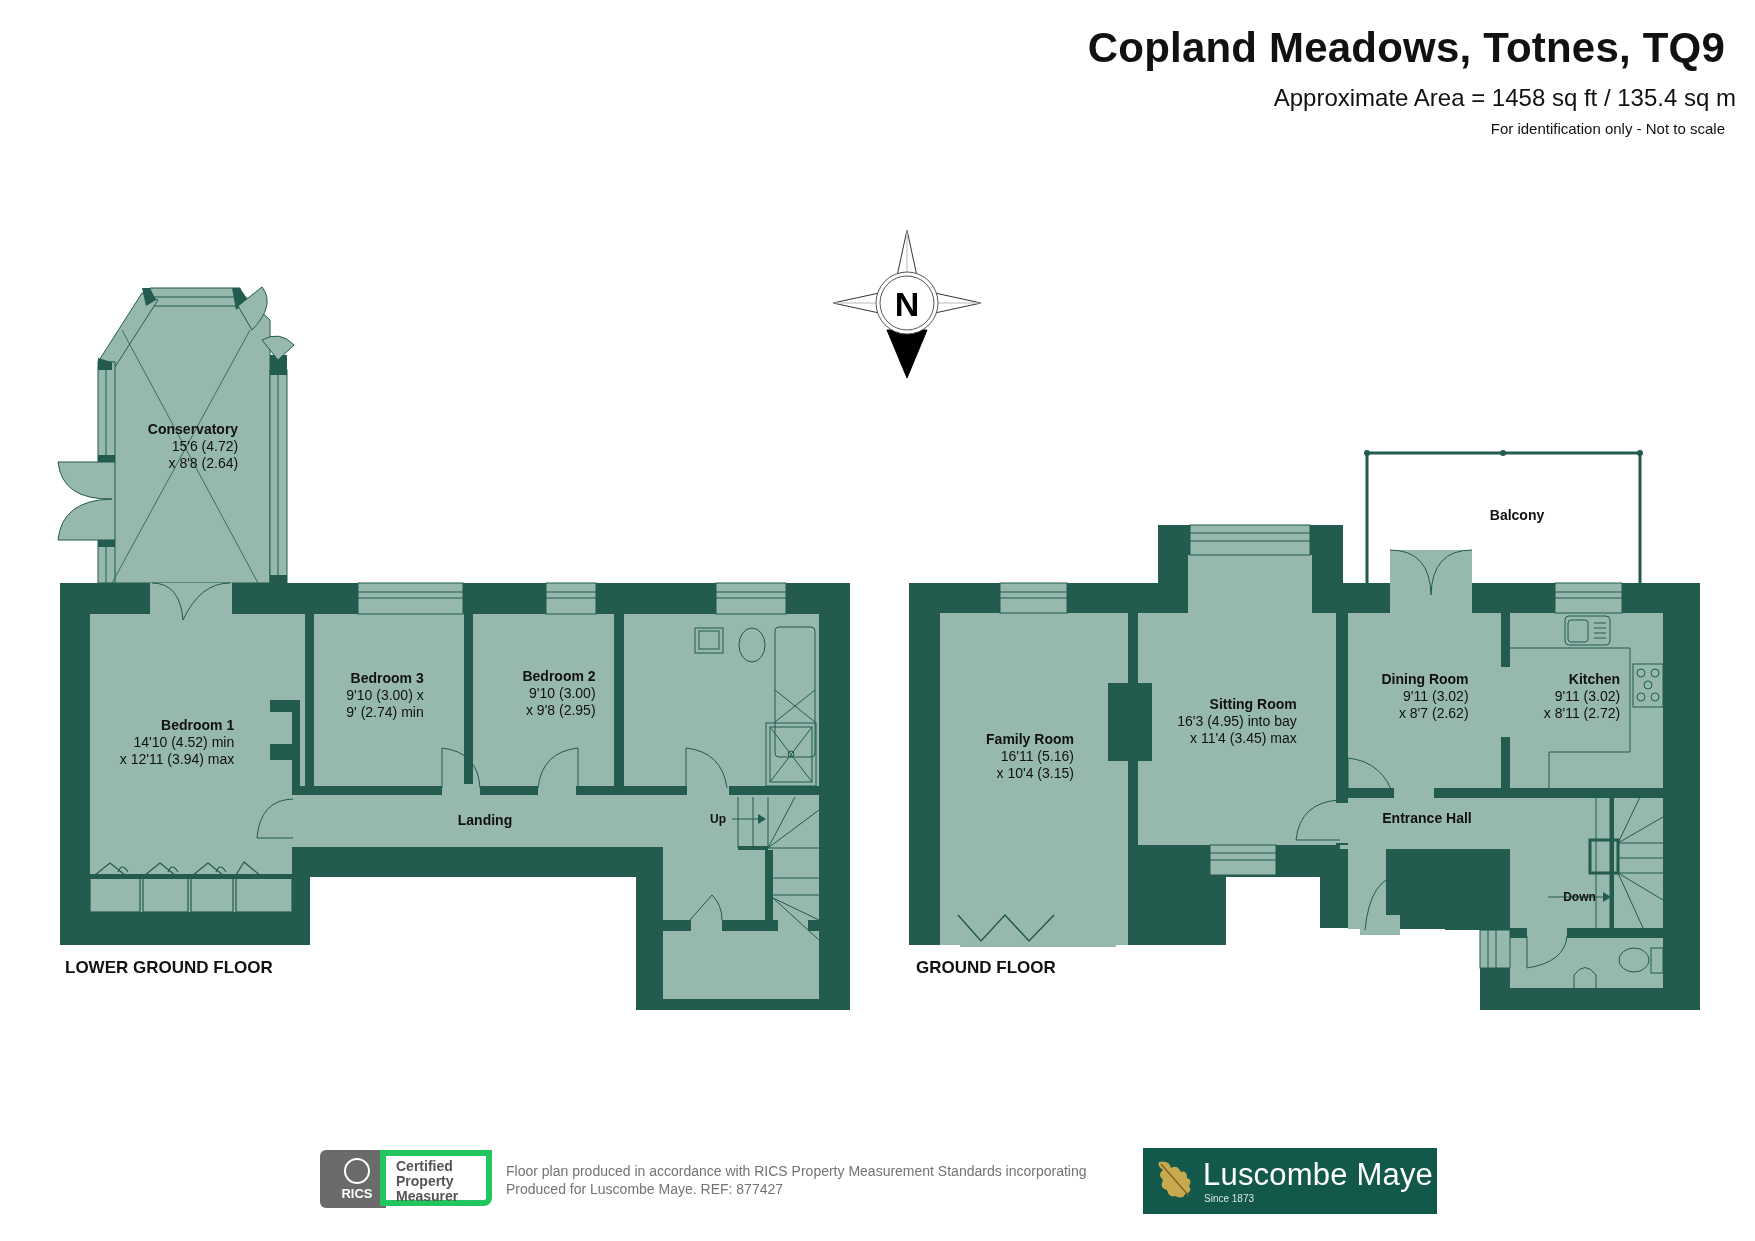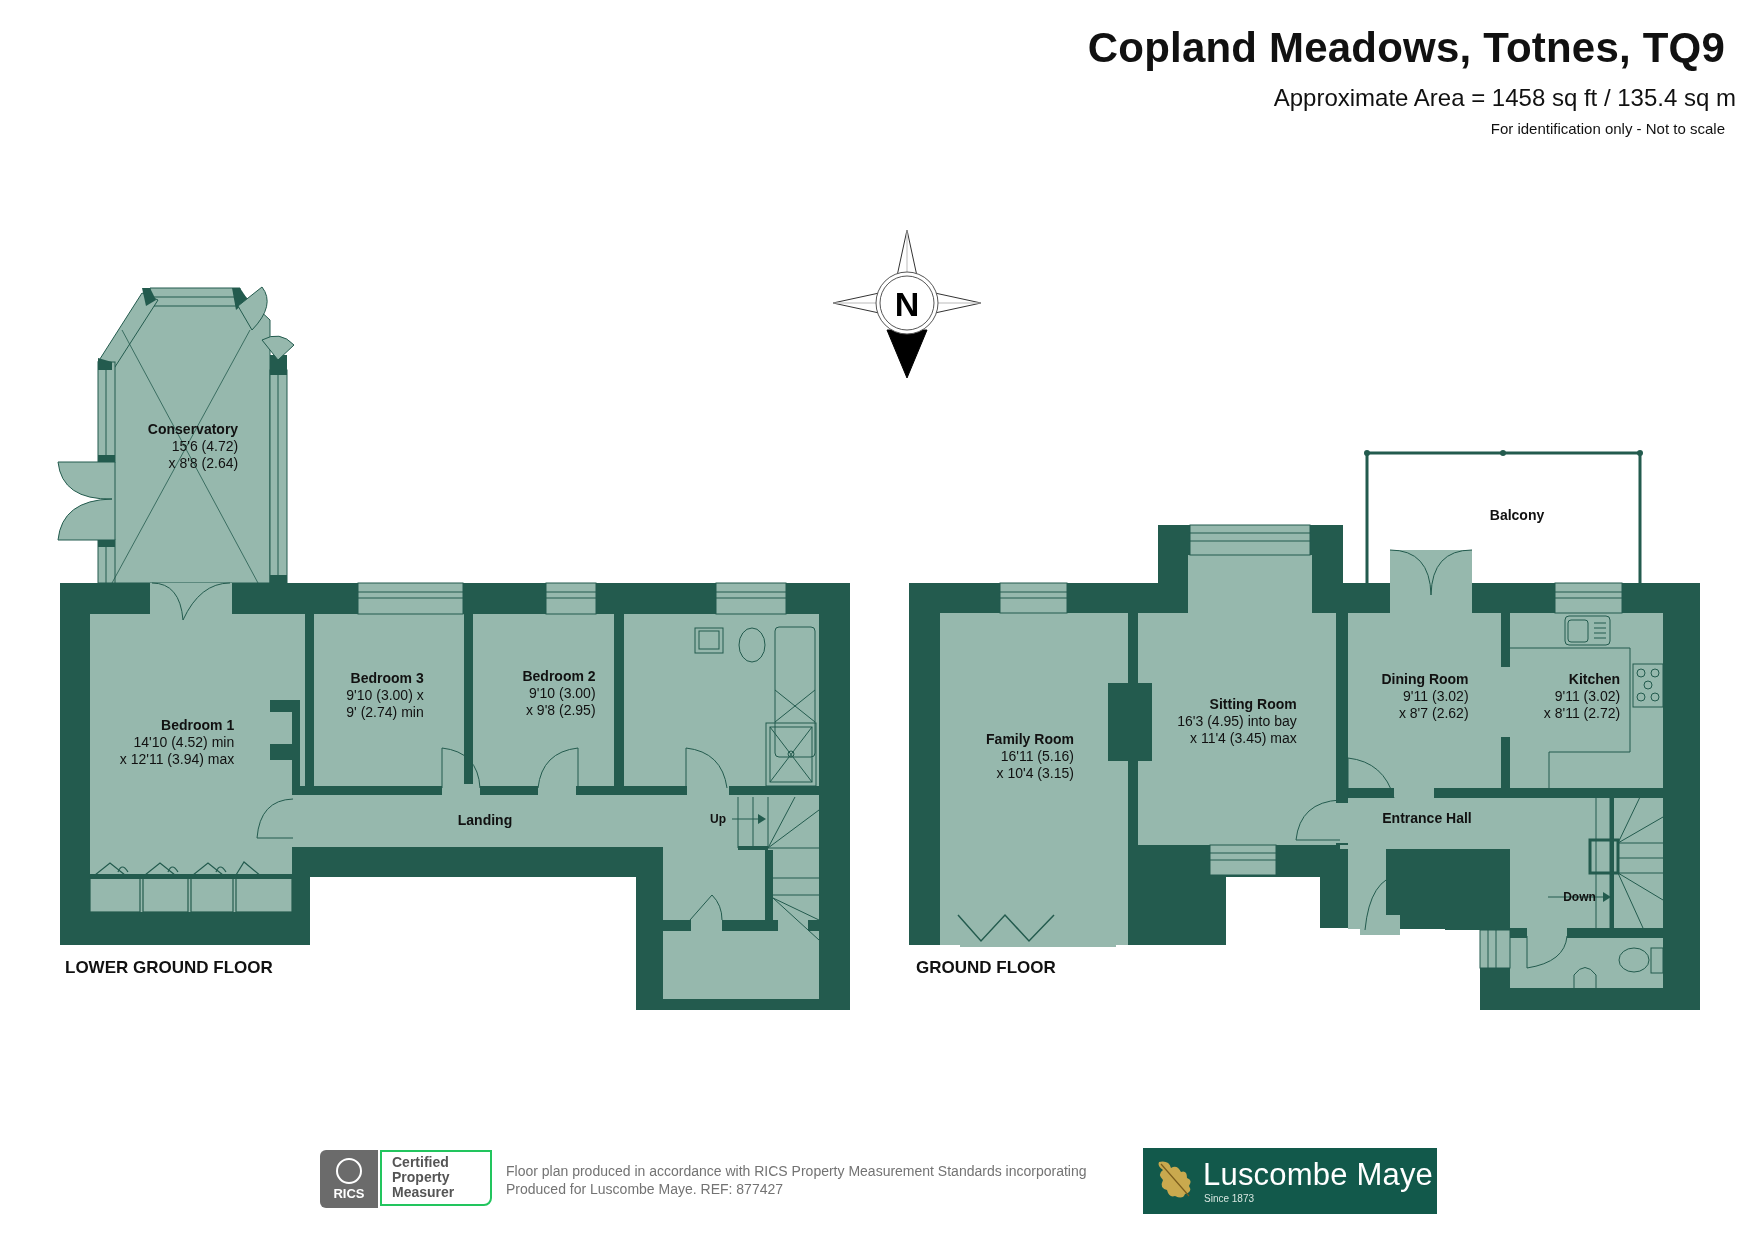--- a/index.html
+++ b/index.html
@@ -6,23 +6,23 @@
   body{width:1755px;height:1241px;position:relative;overflow:hidden;font-family:"Liberation Sans",sans-serif;color:#111;}
   .abs{position:absolute;}
   .title{right:30px;top:24px;font-size:42px;font-weight:bold;letter-spacing:0.2px;}
   .area{right:19px;top:84px;font-size:24px;}
   .note{right:30px;top:120px;font-size:15px;}
   svg.plan{position:absolute;left:0;top:0;}
   .room-label{position:absolute;text-align:right;font-size:14px;line-height:17px;transform:translateX(-50%);white-space:nowrap;}
   .room-label .nm{font-weight:bold;display:block;}
   .floor-label{position:absolute;font-weight:bold;font-size:17px;}
   .footer-rics{position:absolute;left:320px;top:1150px;width:174px;height:58px;}
-  .rics-dark{position:absolute;left:0;top:0;width:58px;height:58px;background:#6b6b6b;border-radius:6px 0 0 6px;color:#fff;font-weight:bold;font-size:13px;text-align:center;}
+  .rics-dark{position:absolute;left:0;top:0;width:58px;height:58px;background:#6b6b6b;border-radius:6px 0 0 6px;color:#fff;font-weight:bold;font-size:13px;text-align:center;padding-left:8px;}
   .rics-dark .lion{display:block;margin:8px auto 2px;width:22px;height:22px;border-radius:50%;border:2px solid #fff;}
-  .rics-box{position:absolute;left:60px;top:0;width:112px;height:56px;border:2px solid #22c55e;border-radius:0 0 8px 0;color:#555;font-weight:bold;font-size:14px;line-height:15px;padding:3px 0 0 10px;box-sizing:border-box;}
+  .rics-box{position:absolute;left:60px;top:0;width:112px;height:56px;border:6px solid #22c55e;border-radius:0 0 8px 0;color:#555;font-weight:bold;font-size:14px;line-height:15px;padding:3px 0 0 10px;box-sizing:border-box;}
   .footer-text{position:absolute;left:506px;top:1150px;font-size:14px;line-height:18px;color:#737373;margin-top:12px;}
   .lm-logo{position:absolute;left:1143px;top:1148px;width:294px;height:66px;background:#12594B;}
   .lm-leaf{position:absolute;left:12px;top:10px;width:40px;height:42px;}
   .lm-name{position:absolute;left:60px;top:9px;color:#ffffff;font-size:31px;letter-spacing:0.2px;}
   .lm-since{position:absolute;left:61px;top:45px;color:#d8e6e0;font-size:10px;}
 </style>
 </head>
 <body>
 
 <div class="abs title">Copland Meadows, Totnes, TQ9</div>

